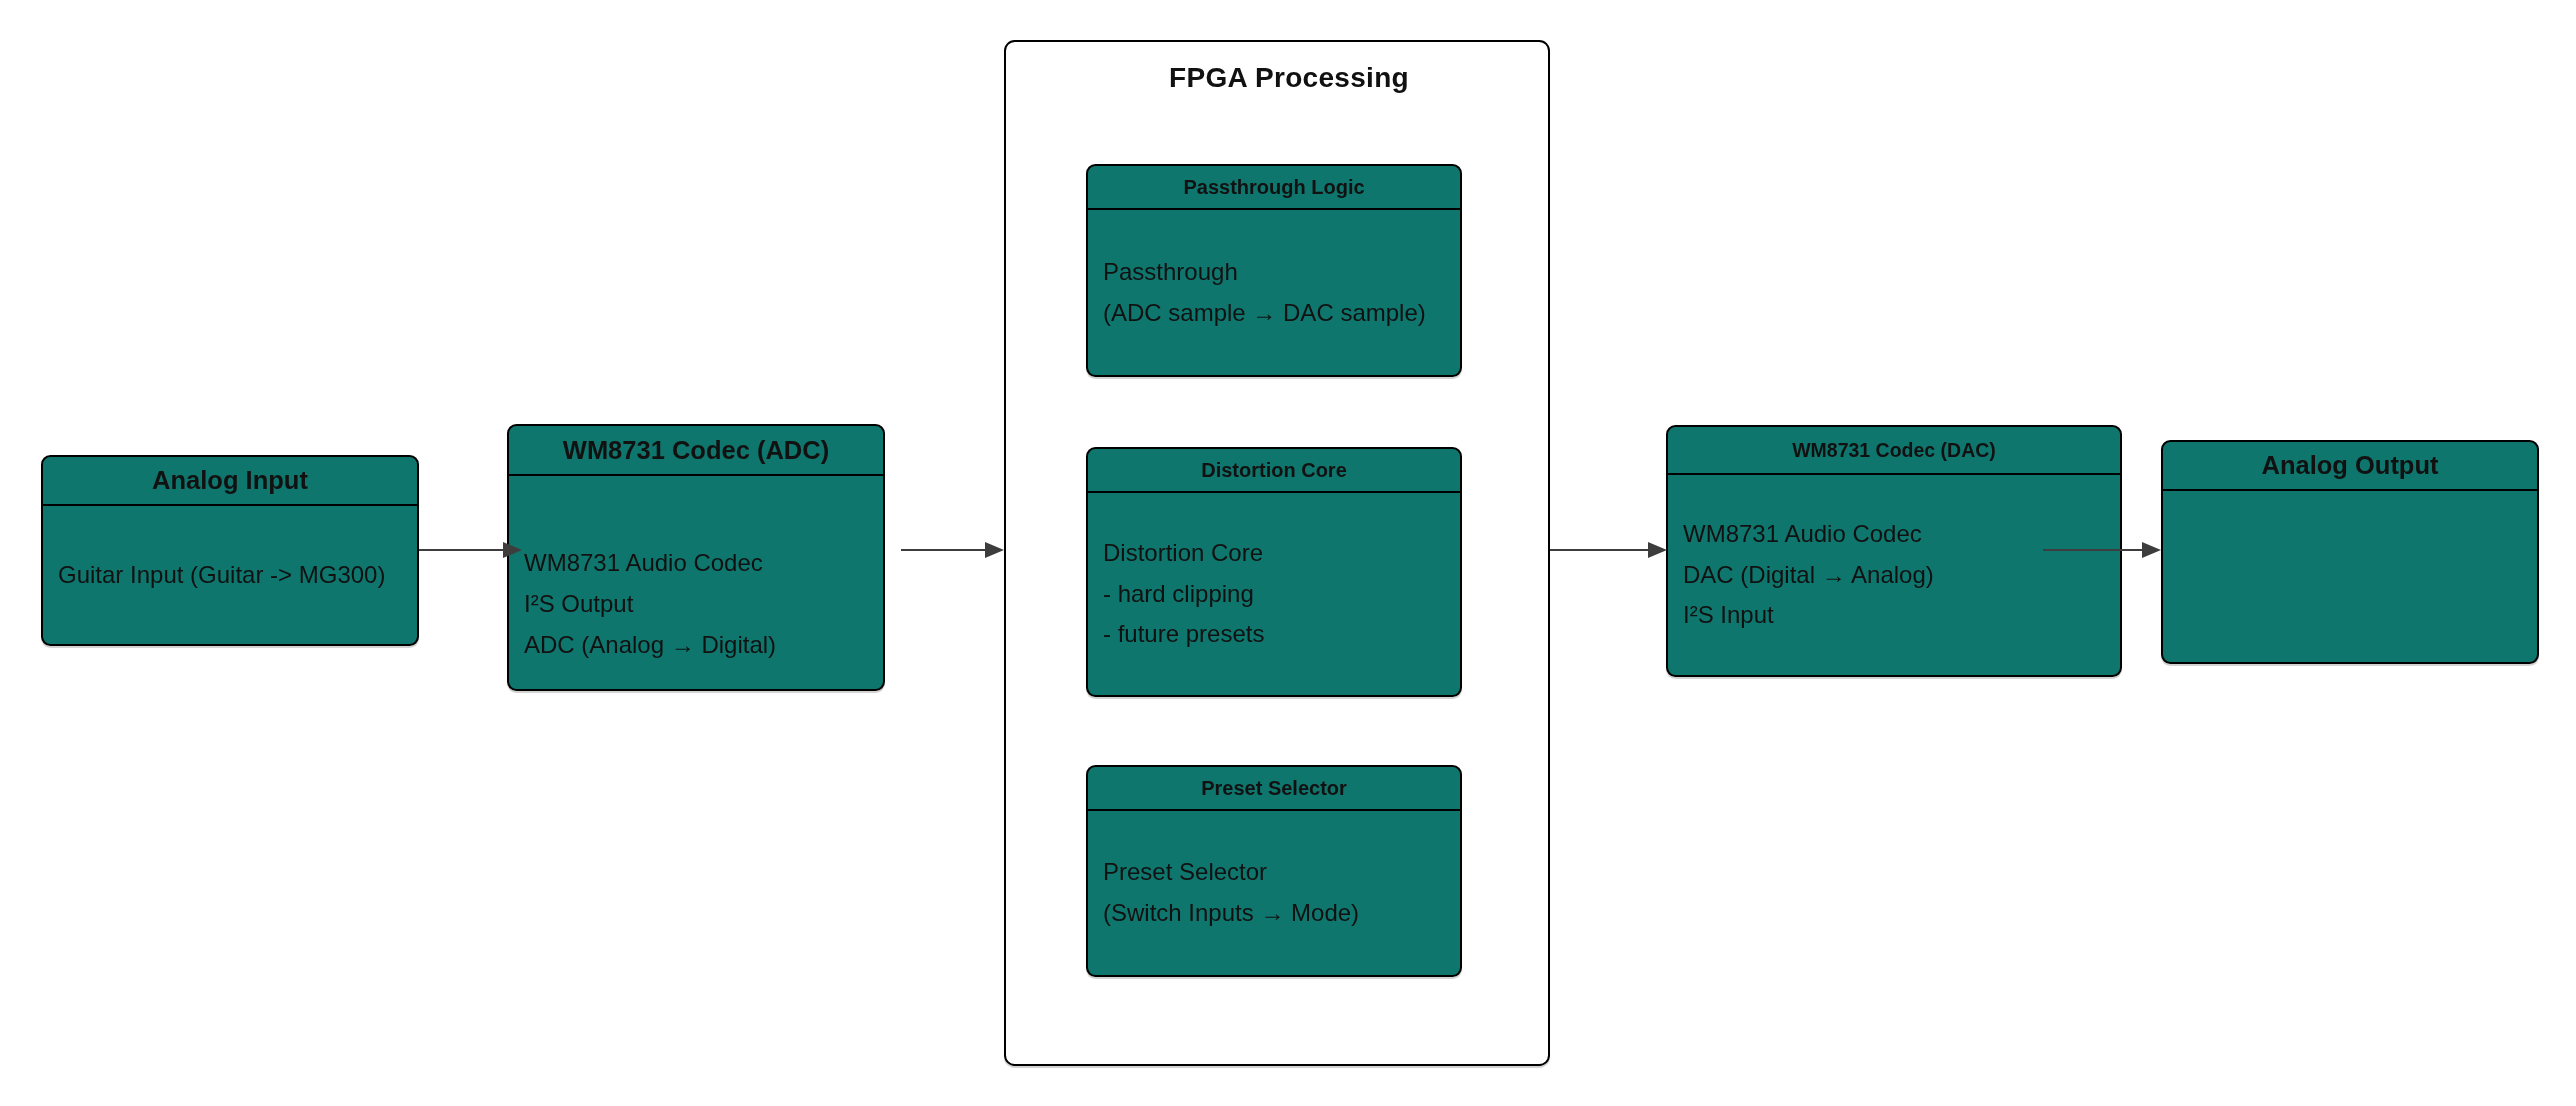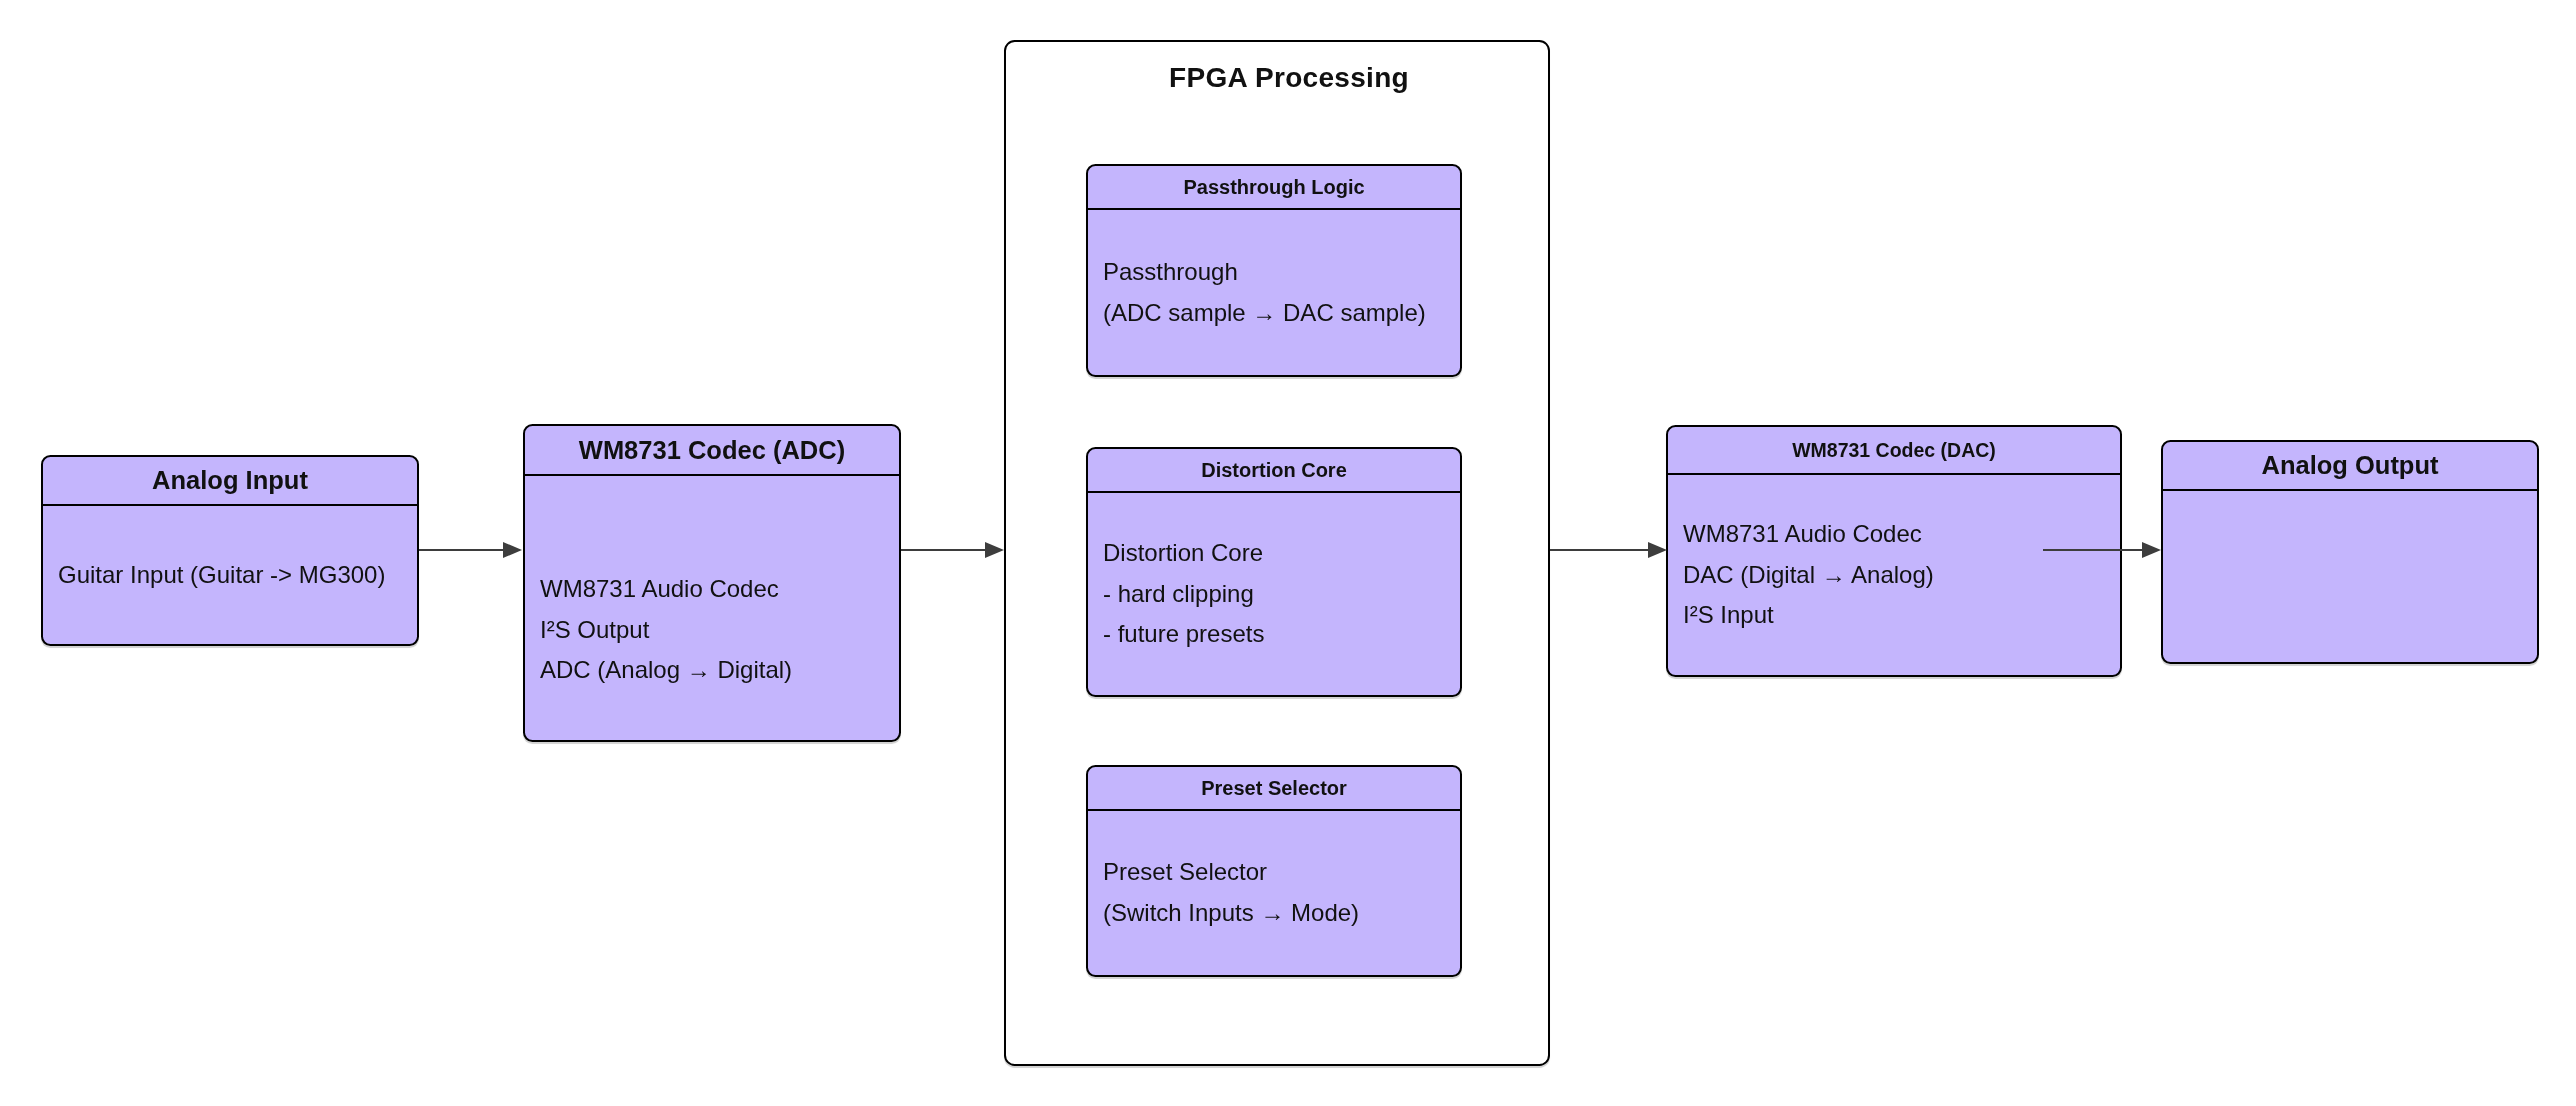--- a/index.html
+++ b/index.html
@@ -35,21 +35,21 @@
     font-weight: bold;
     font-size: 28px;
     letter-spacing: 0.3px;
     white-space: nowrap;
     padding-left: 12px;
   }
 
   
   .node {
     position: absolute;
-    background: #c4b5fd;
+    background: #0f766e;
     border: 2.7px solid #000000;
     border-radius: 9.4px;
     box-sizing: border-box;
     display: flex;
     flex-direction: column;
     box-shadow: 0 2px 0.7px rgba(0,0,0,0.18);
   }
   .node-header {
     border-bottom: 2.7px solid #000000;
     display: flex;
@@ -113,21 +113,21 @@
 
   <div class="node" style="left:41px; top:455px; width:378px; height:191px;">
     <div class="node-header hdr-70">
       <span class="node-title title-lg">Analog Input</span>
     </div>
     <div class="node-body">
       <div class="line">Guitar Input (Guitar -&gt; MG300)</div>
     </div>
   </div>
 
-  <div class="node" style="left:523px; top:424px; width:378px; height:318px;gap:44px;">
+  <div class="node" style="left:507px; top:424px; width:378px; height:267px;gap:44px;">
     <div class="node-header hdr-72">
       <span class="node-title title-lg">WM8731 Codec (ADC)</span>
     </div>
     <div class="node-body">
       <div class="line">WM8731 Audio Codec</div>
       <div class="line">I²S Output</div>
       <div class="line">ADC (Analog → Digital)</div>
     </div>
   </div>
 

